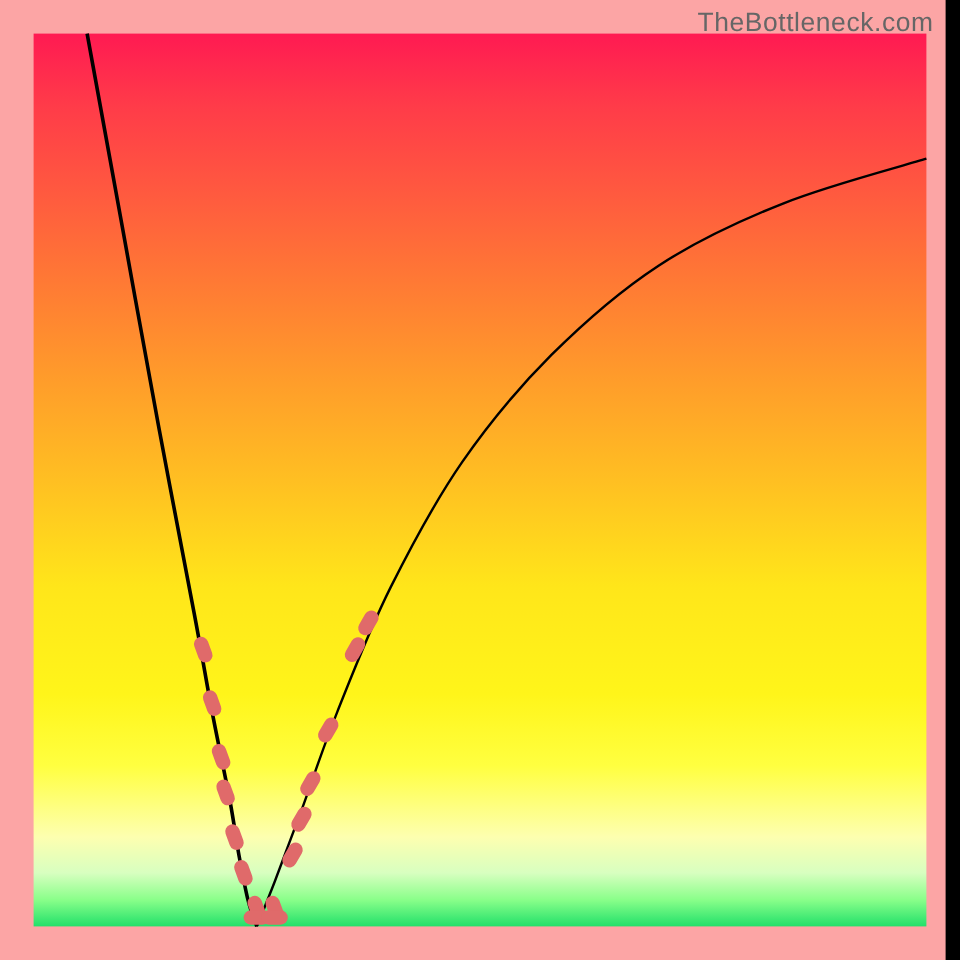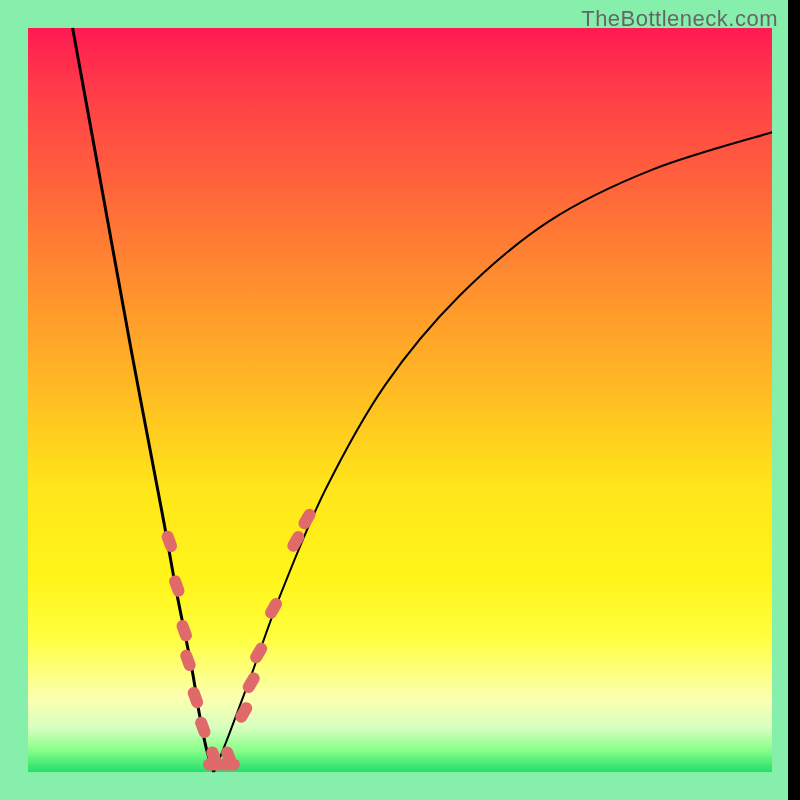--- a/index.html
+++ b/index.html
@@ -9,21 +9,21 @@
     height: 800px;
     overflow: hidden;
     background: #000;
     font-family: Arial, Helvetica, sans-serif;
   }
   .frame {
     position: absolute;
     left: 0; top: 0;
     width: 788px;
     height: 800px;
-    background: #86efac;
+    background: #fca5a5;
   }
   .plot {
     position: absolute;
     left: 28px;
     top: 28px;
     width: 744px;
     height: 744px;
     
     background: linear-gradient(
       to bottom,

